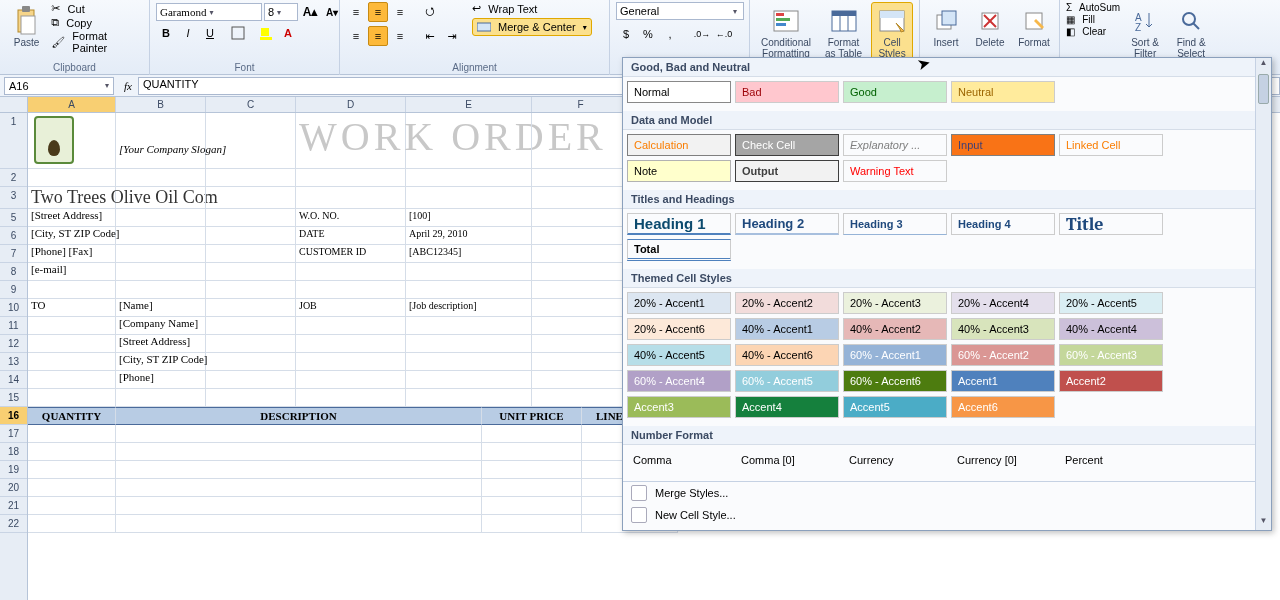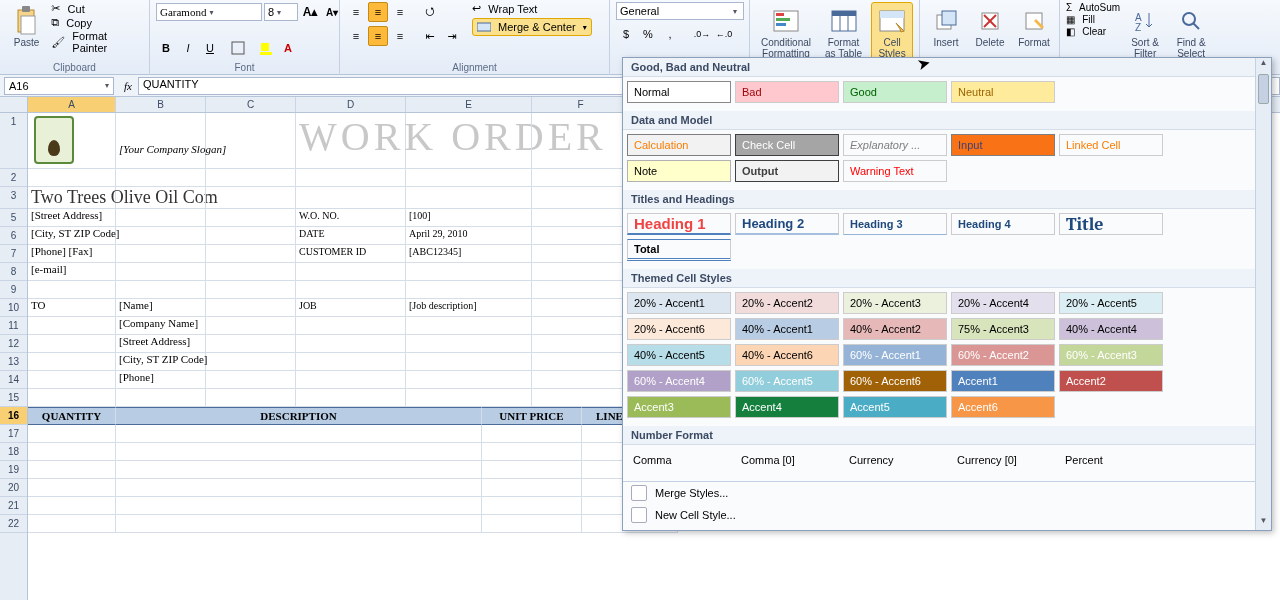--- a/index.html
+++ b/index.html
@@ -90,21 +90,21 @@
       <div class="col" style="gap:1px">
         <div class="row smrow"><span>✂</span>&nbsp;<span>Cut</span></div>
         <div class="row smrow"><span>⧉</span>&nbsp;<span>Copy</span></div>
         <div class="row smrow"><span>🖌</span>&nbsp;<span>Format Painter</span></div>
       </div>
     </div>
     <div class="rgroup-label">Clipboard</div>
   </div>
 
   <div class="rgroup" style="width:190px">
-    <div class="rgroup-body col" style="gap:16px">
+    <div class="rgroup-body col" style="gap:1px">
       <div class="row">
         <div class="combo" style="width:106px">
             <span style="font-family:Garamond,serif">Garamond</span>
             <span class="arr">▾</span>
           </div>
         <div class="combo" style="width:34px">
             <span>8</span>
             <span class="arr">▾</span>
           </div>
         <span class="smbtn" style="font-size:12px;font-weight:bold">A▴</span>
@@ -539,48 +539,48 @@
     <div class="gitem" style="color:#7f7f7f;font-style:italic">Explanatory ...</div>
     <div class="gitem" style="background:#f97316;color:#3f3f76;border-color:#7f7f7f">Input</div>
     <div class="gitem" style="color:#fa7d00">Linked Cell</div>
     <div class="gitem" style="background:#ffffcc;border-color:#b2b2b2">Note</div>
     <div class="gitem" style="background:#f2f2f2;color:#3f3f3f;border-color:#3f3f3f;font-weight:bold">Output</div>
     <div class="gitem" style="color:#ff0000">Warning Text</div>
   </div>
 
   <div class="gsect">Titles and Headings</div>
   <div class="gitems">
-    <div class="gitem heading" style="font-size:15px;color:#ef4444;border-bottom:2px solid #4f81bd">Heading 1</div>
+    <div class="gitem heading" style="font-size:15px;color:#0c4a6e;border-bottom:2px solid #4f81bd">Heading 1</div>
     <div class="gitem heading" style="font-size:13px;color:#1f497d;border-bottom:2px solid #a7bfde">Heading 2</div>
     <div class="gitem heading" style="color:#1f497d;border-bottom:1px solid #95b3d7">Heading 3</div>
     <div class="gitem heading" style="color:#1f497d">Heading 4</div>
     <div class="gitem" style="font-family:Cambria,serif;font-size:18px;color:#1f497d;font-weight:bold">Title</div>
     <div class="gitem" style="font-weight:bold;border-top:1px solid #4f81bd;border-bottom:3px double #4f81bd">Total</div>
   </div>
 
   <div class="gsect">Themed Cell Styles</div>
   <div class="gitems" id="accent-grid">
       <div class="gitem" style="background: rgb(220, 230, 241); color: rgb(0, 0, 0);">20% - Accent1</div>
       <div class="gitem" style="background: rgb(242, 220, 219); color: rgb(0, 0, 0);">20% - Accent2</div>
       <div class="gitem" style="background: rgb(235, 241, 221); color: rgb(0, 0, 0);">20% - Accent3</div>
       <div class="gitem" style="background: rgb(228, 223, 236); color: rgb(0, 0, 0);">20% - Accent4</div>
       <div class="gitem" style="background: rgb(218, 238, 243); color: rgb(0, 0, 0);">20% - Accent5</div>
       <div class="gitem" style="background: rgb(253, 233, 217); color: rgb(0, 0, 0);">20% - Accent6</div>
       <div class="gitem" style="background: rgb(184, 204, 228); color: rgb(0, 0, 0);">40% - Accent1</div>
       <div class="gitem" style="background: rgb(230, 184, 183); color: rgb(0, 0, 0);">40% - Accent2</div>
-      <div class="gitem" style="background: rgb(216, 228, 188); color: rgb(0, 0, 0);">75% - Accent3</div>
+      <div class="gitem" style="background: rgb(216, 228, 188); color: rgb(0, 0, 0);">40% - Accent3</div>
       <div class="gitem" style="background: rgb(204, 192, 218); color: rgb(0, 0, 0);">40% - Accent4</div>
       <div class="gitem" style="background: rgb(183, 222, 232); color: rgb(0, 0, 0);">40% - Accent5</div>
       <div class="gitem" style="background: rgb(252, 213, 180); color: rgb(0, 0, 0); text-align: center;">40% - Accent6</div>
       <div class="gitem" style="background: rgb(149, 179, 215); color: rgb(255, 255, 255);">60% - Accent1</div>
       <div class="gitem" style="background: rgb(218, 150, 148); color: rgb(255, 255, 255);">60% - Accent2</div>
       <div class="gitem" style="background: rgb(196, 215, 155); color: rgb(255, 255, 255);">60% - Accent3</div>
       <div class="gitem" style="background: rgb(177, 160, 199); color: rgb(255, 255, 255);">60% - Accent4</div>
       <div class="gitem" style="background: rgb(146, 205, 220); color: rgb(255, 255, 255);">60% - Accent5</div>
-      <div class="gitem" style="background: #a16207; color: rgb(255, 255, 255);">60% - Accent6</div>
+      <div class="gitem" style="background: #4d7c0f; color: rgb(255, 255, 255);">60% - Accent6</div>
       <div class="gitem" style="background: rgb(79, 129, 189); color: rgb(255, 255, 255);">Accent1</div>
       <div class="gitem" style="background: rgb(192, 80, 77); color: rgb(255, 255, 255);">Accent2</div>
       <div class="gitem" style="background: rgb(155, 187, 89); color: rgb(255, 255, 255);">Accent3</div>
       <div class="gitem" style="background: #15803d; color: rgb(255, 255, 255);">Accent4</div>
       <div class="gitem" style="background: rgb(75, 172, 198); color: rgb(255, 255, 255);">Accent5</div>
       <div class="gitem" style="background: rgb(247, 150, 70); color: rgb(255, 255, 255);">Accent6</div>
     </div>
 
   <div class="gsect">Number Format</div>
   <div class="gitems">

